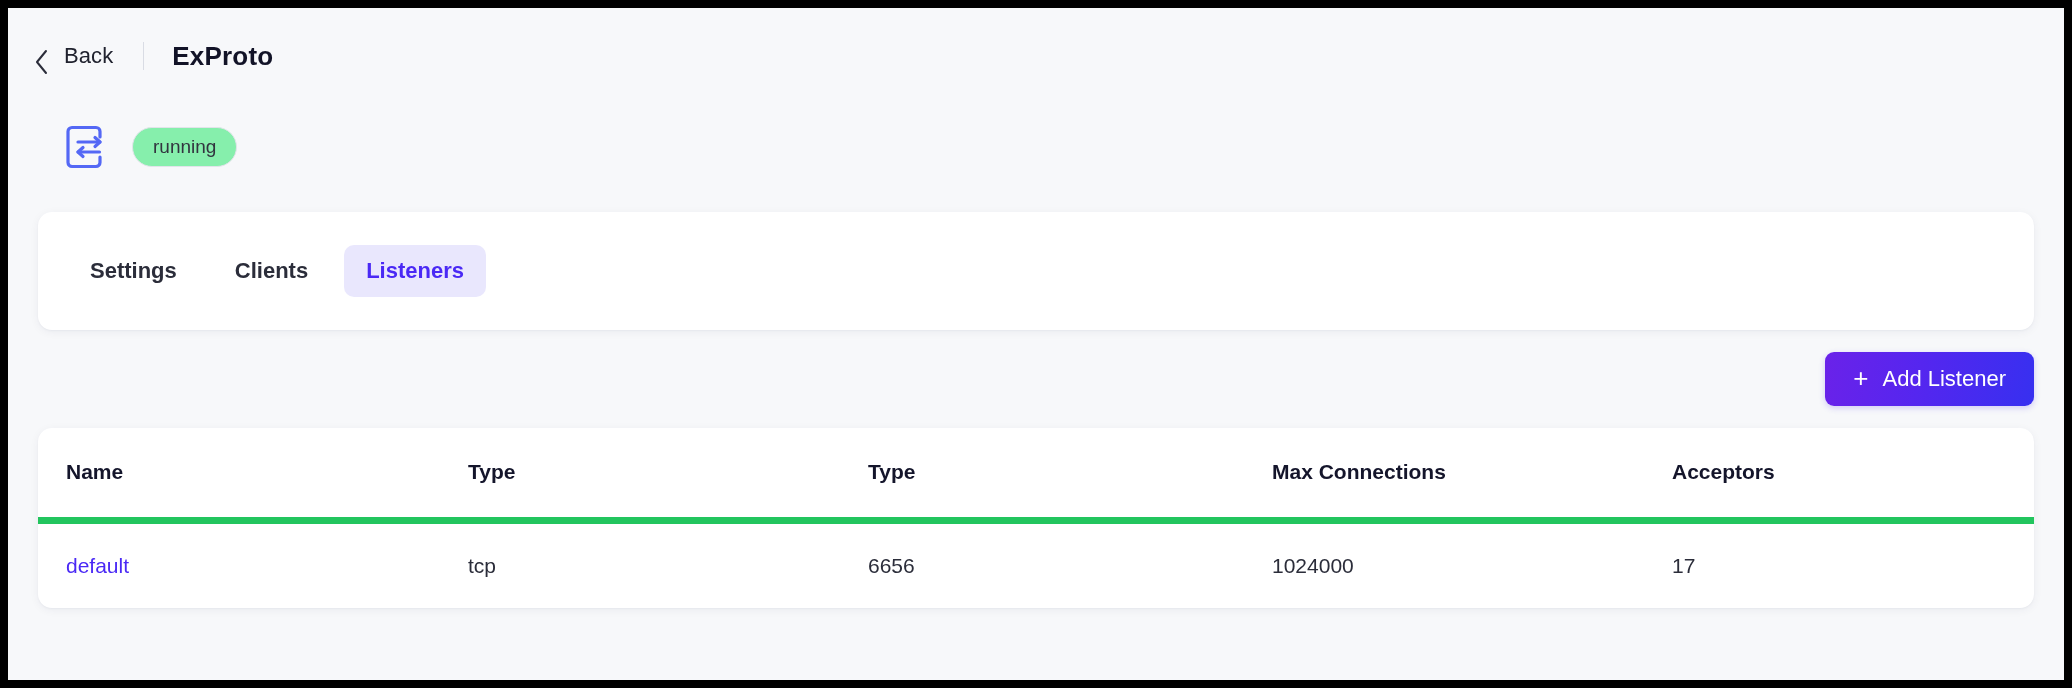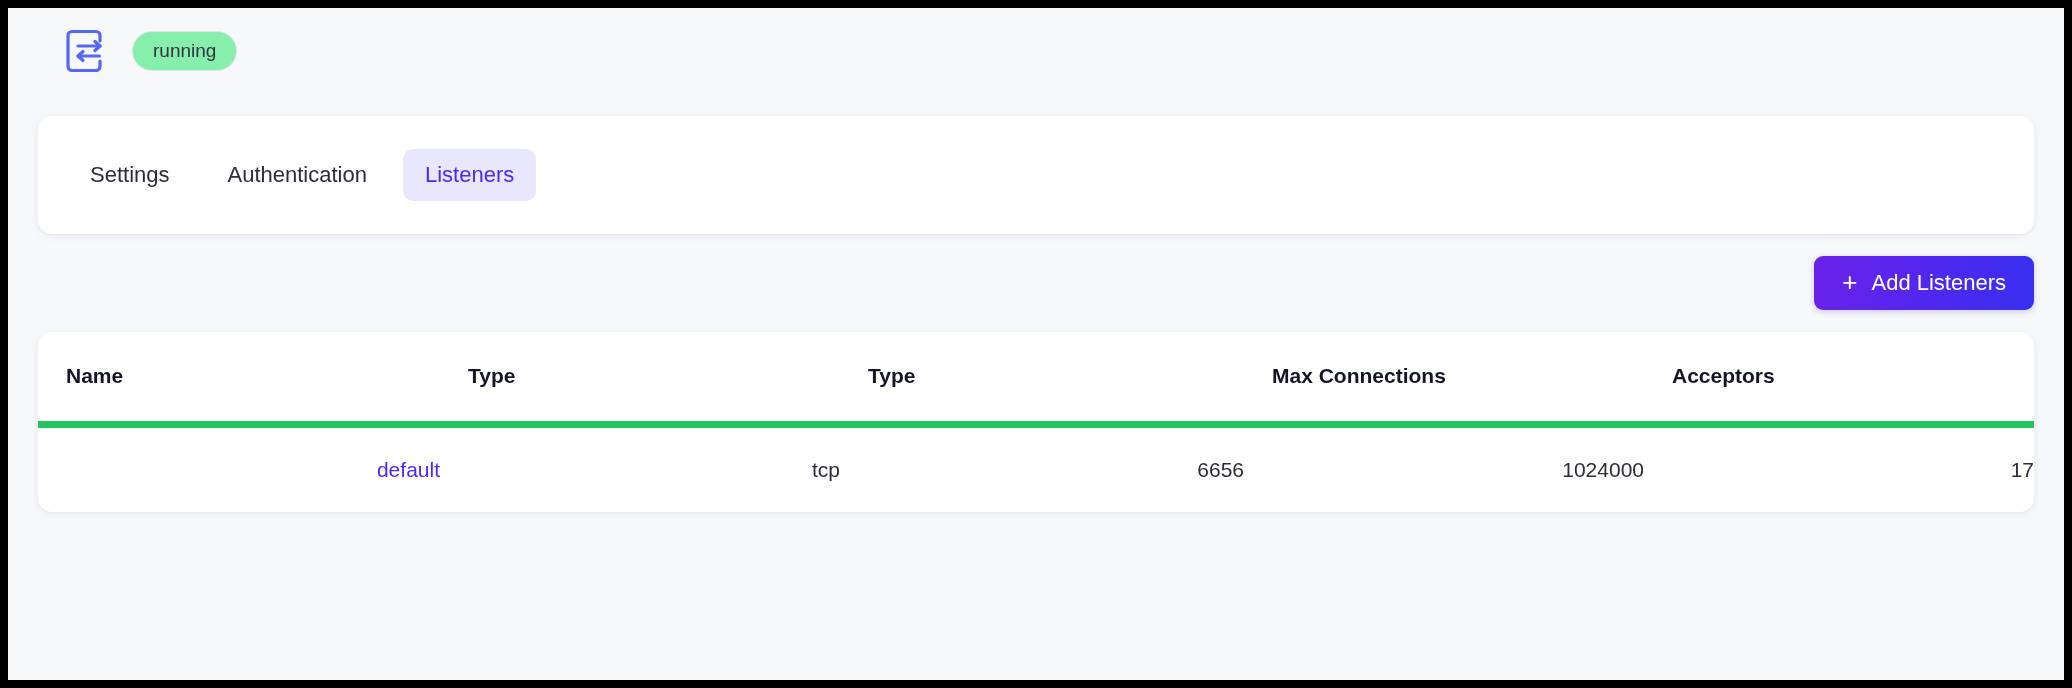--- a/index.html
+++ b/index.html
@@ -113,20 +113,21 @@
     align-items: center;
     gap: 14px;
   }
   .tab {
     font-size: 22px;
     color: #2b2d3a;
     padding: 13px 22px;
     border-radius: 10px;
     cursor: pointer;
     white-space: nowrap;
+    font-weight: bold;
   }
   .tab.active {
     background: #e9e7fd;
     color: #4a29f5;
   }
 
   
   .toolbar {
     display: flex;
     justify-content: flex-end;
@@ -181,63 +182,74 @@
     font-weight: 700;
     color: #14152b;
     border-bottom: 7px solid #22c55e;
     vertical-align: middle;
   }
   tbody td {
     height: 88px;
     font-size: 21px;
     color: #2b2d3a;
     vertical-align: middle;
-    text-align: right;
   }
   .cell-link {
     color: #4a29f5;
     cursor: pointer;
   }
   .col-name      { width: 402px; }
   .col-type      { width: 400px; }
   .col-bind      { width: 404px; }
   .col-maxconn   { width: 400px; }
   .col-acceptors { width: auto;  }
 </style>
 </head>
 <body>
 
 <div id="app">
 
+  <div class="page-header">
+    <div class="back-link">
+      <span class="chevron-left">
+        <svg width="16" height="26" viewBox="0 0 16 26" fill="none" xmlns="http://www.w3.org/2000/svg">
+          <path d="M12 2 L3 13 L12 24" stroke="#2b2d3a" stroke-width="2" stroke-linecap="round" stroke-linejoin="round"></path>
+        </svg>
+      </span>
+      <span class="back-label">Back</span>
+    </div>
+    <div class="head-divider"></div>
+    <div class="page-title">ExProto</div>
+  </div>
 
   <div class="identity-row">
     <span class="proto-icon">
       <svg width="48" height="48" viewBox="0 0 48 48" fill="none" xmlns="http://www.w3.org/2000/svg">
         <path d="M40 14 V8.5 A4 4 0 0 0 36 4.5 H12 A4 4 0 0 0 8 8.5 V39.5 A4 4 0 0 0 12 43.5 H36 A4 4 0 0 0 40 39.5 V34" stroke="#5468f5" stroke-width="3.2" stroke-linecap="round" stroke-linejoin="round"></path>
         <path d="M18 19 H40" stroke="#5468f5" stroke-width="3.2" stroke-linecap="round"></path>
         <path d="M35 14.5 L40 19 L35 23.5" stroke="#5468f5" stroke-width="3.2" stroke-linecap="round" stroke-linejoin="round"></path>
         <path d="M30 29 H8.5" stroke="#5468f5" stroke-width="3.2" stroke-linecap="round" transform="translate(9.5 0)"></path>
         <path d="M23 24.5 L18 29 L23 33.5" stroke="#5468f5" stroke-width="3.2" stroke-linecap="round" stroke-linejoin="round"></path>
       </svg>
     </span>
     <span class="status-badge">running</span>
   </div>
 
   <div class="card tabs-card">
     <div class="tabs">
       <div class="tab">Settings</div>
-      <div class="tab">Authentication</div>
+      <div class="tab">Clients</div>
       <div class="tab active">Listeners</div>
     </div>
   </div>
 
   <div class="toolbar">
     <button class="btn-primary">
       <span class="plus-icon">+</span>
-      <span>Add Listeners</span>
+      <span>Add Listener</span>
     </button>
   </div>
 
   <div class="card table-card">
     <table>
       <colgroup>
         <col class="col-name">
           <col class="col-type">
           <col class="col-bind">
         <col class="col-maxconn">

